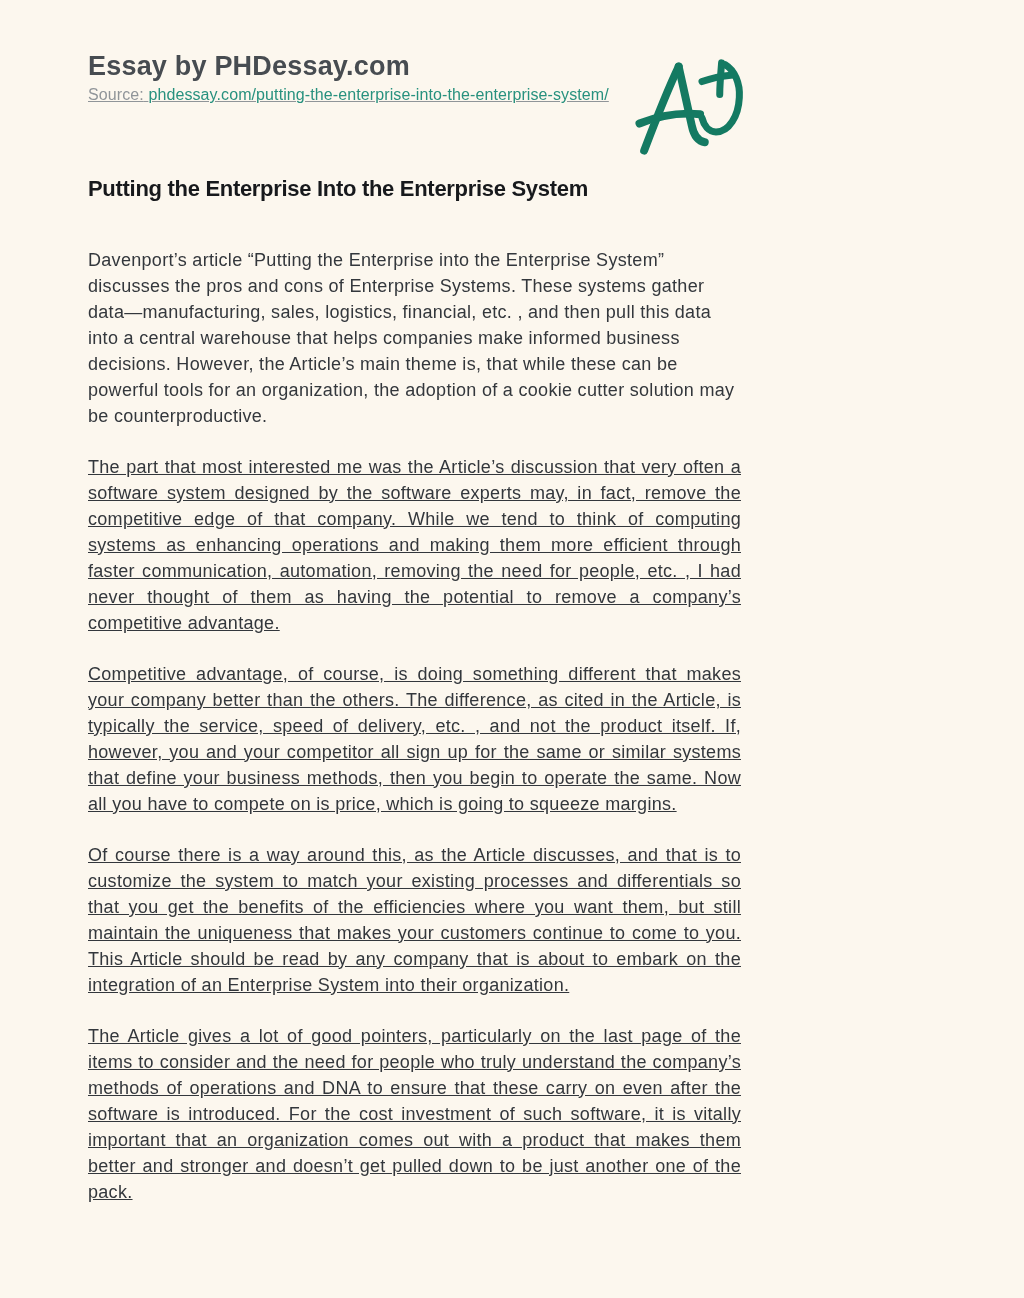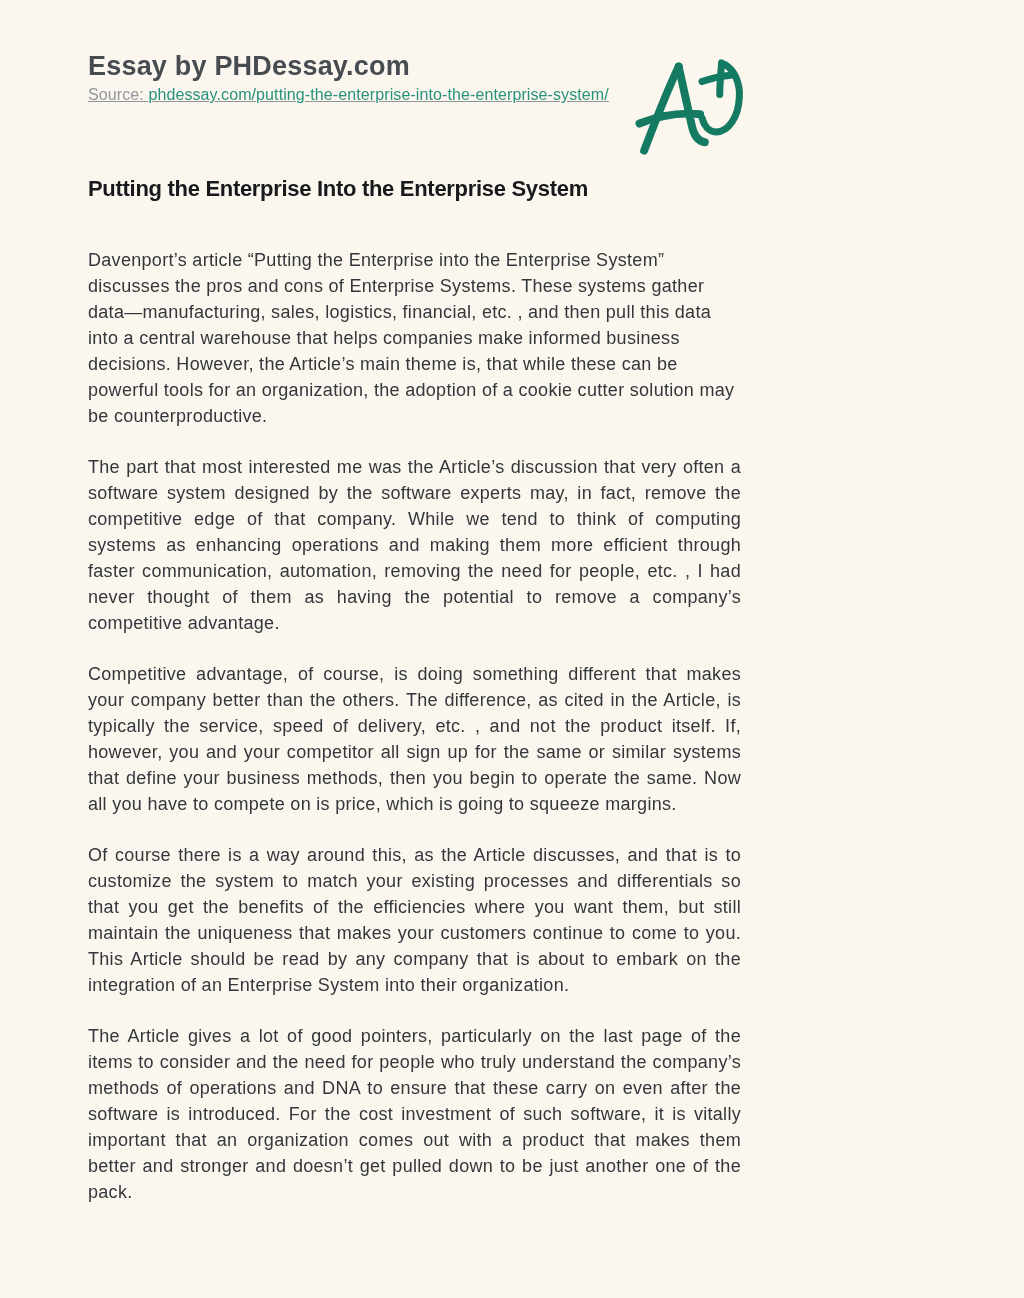--- a/index.html
+++ b/index.html
@@ -67,20 +67,21 @@
     line-height: 26px;
     color: #33373c;
     letter-spacing: 0.3px;
   }
   .article-body p.first {
     margin-top: 45px;
     text-align: left;
   }
   .article-body p.just {
     text-align: justify;
+    text-decoration: underline;
   }
 </style>
 </head>
 <body>
 
 <div class="page">
 
   <div class="doc-header">
     <h1 class="header-title">Essay by PHDessay.com</h1>
     <div class="source-line">

